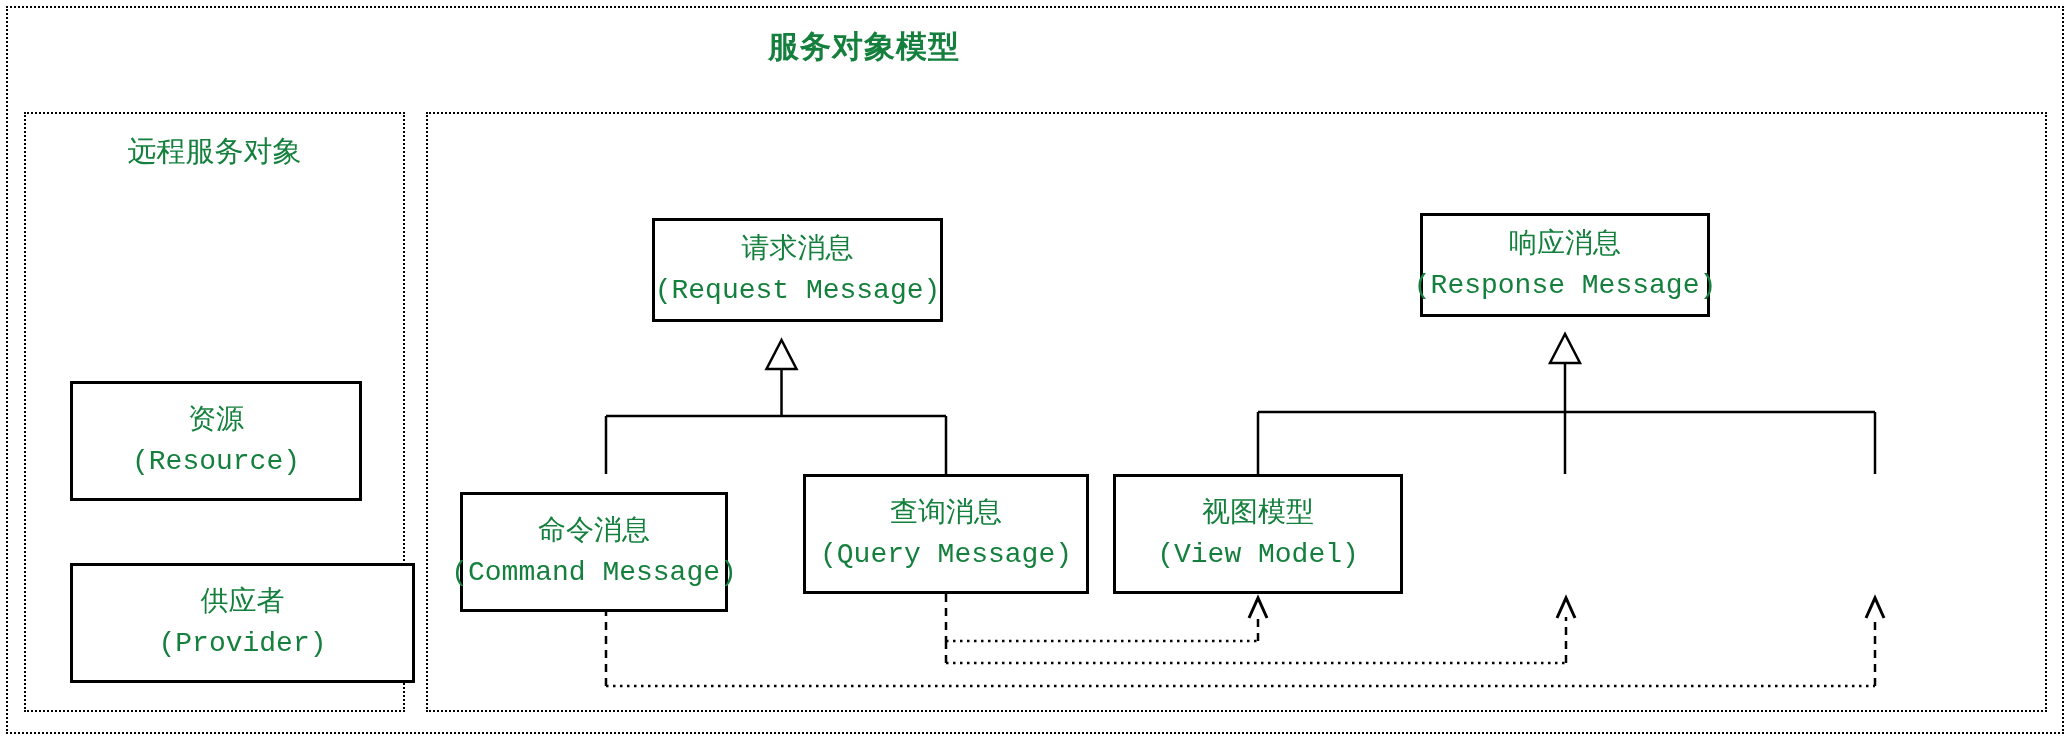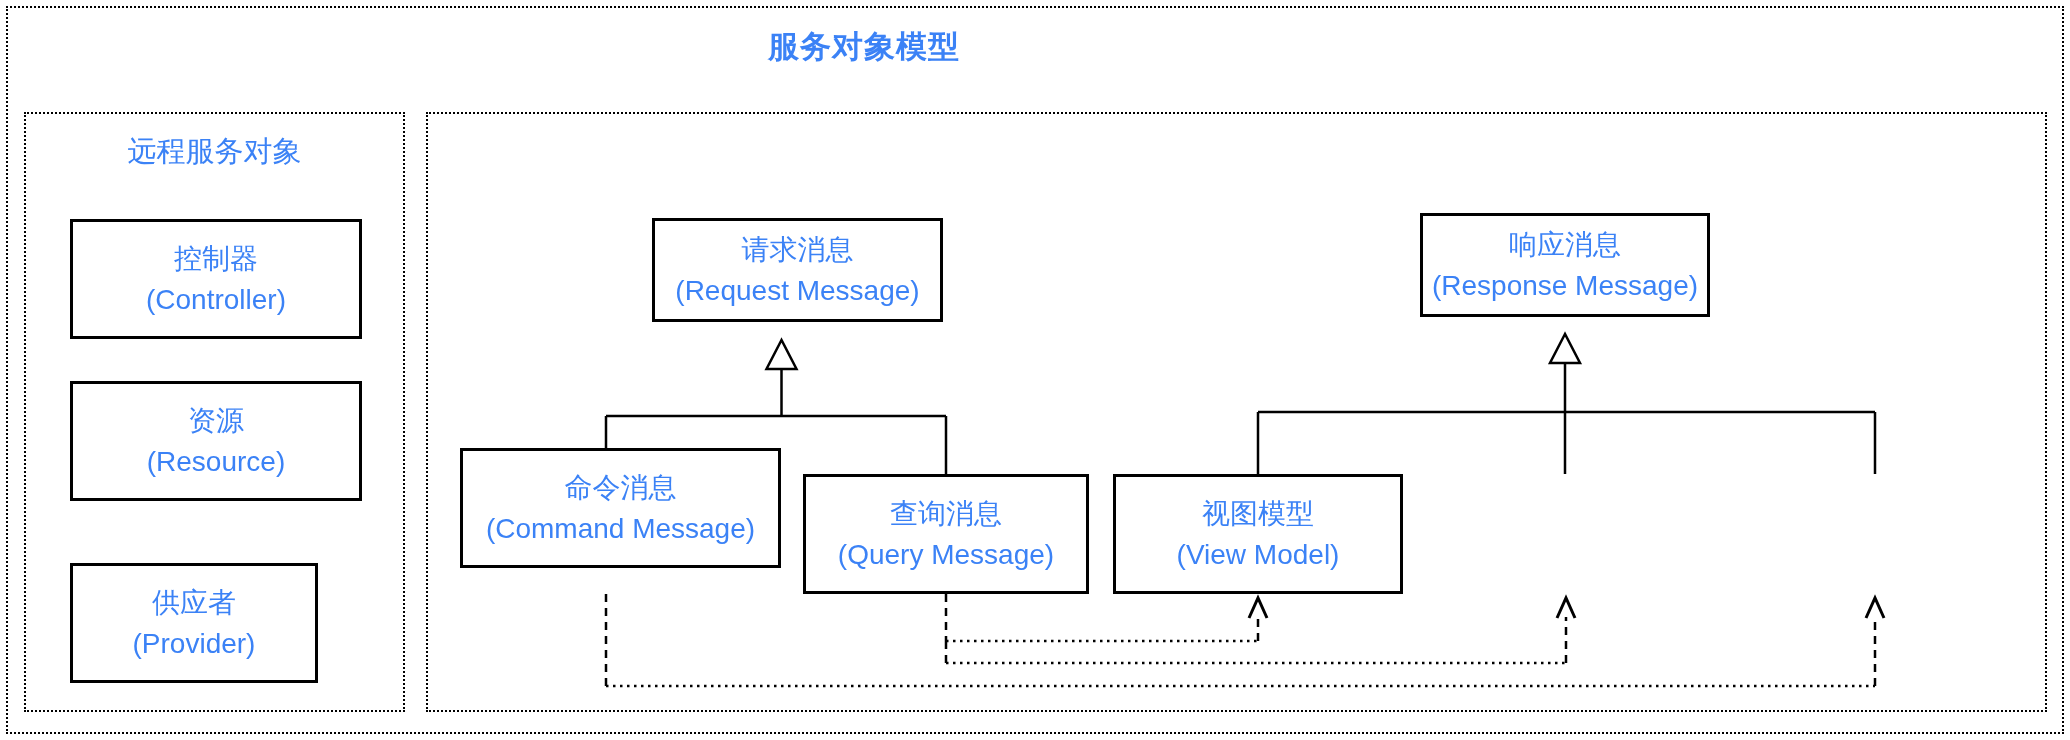--- a/index.html
+++ b/index.html
@@ -5,22 +5,22 @@
   html, body {
     margin: 0;
     padding: 0;
     background: #ffffff;
   }
   .stage {
     position: relative;
     width: 2070px;
     height: 740px;
     background: #ffffff;
-    font-family: Liberation Sans, sans-serif;
-    color: #3b82f6;
+    font-family: Liberation Mono, monospace;
+    color: #15803d;
     overflow: hidden;
   }
   .outer-border {
     position: absolute;
     left: 6px; top: 6px;
     width: 2054px; height: 724px;
     border: 2px dotted #000000;
   }
   .diagram-title {
     position: absolute;
@@ -118,43 +118,39 @@
     </g>
 
     <g stroke="#000000" fill="none">
       <path stroke-width="2.5" stroke-dasharray="8 6" d="M606,594 V686"></path>
       <path stroke-width="2.5" stroke-dasharray="2.5 4.5" d="M606,686 H1875"></path>
       <path stroke-width="2.5" stroke-dasharray="8 6" d="M1875,686 V617"></path>
       <path stroke-width="3" d="M1866,618 L1875,598 L1884,618"></path>
     </g>
   </svg>
 
-  <div class="node" style="left:70px;top:219px;width:292px;height:120px">
-    <div>控制器</div>
-    <div>(Controller)</div>
-  </div>
   <div class="node" style="left:70px;top:381px;width:292px;height:120px">
     <div>资源</div>
     <div>(Resource)</div>
   </div>
-  <div class="node" style="left:70px;top:563px;width:248px;height:120px">
+  <div class="node" style="left:70px;top:563px;width:345px;height:120px">
     <div>供应者</div>
     <div>(Provider)</div>
   </div>
 
   <div class="node" style="left:652px;top:218px;width:291px;height:104px">
     <div>请求消息</div>
     <div>(Request Message)</div>
   </div>
   <div class="node" style="left:1420px;top:213px;width:290px;height:104px">
     <div>响应消息</div>
     <div>(Response Message)</div>
   </div>
 
-  <div class="node" style="left:460px;top:448px;width:321px;height:120px">
+  <div class="node" style="left:460px;top:492px;width:268px;height:120px">
     <div>命令消息</div>
     <div>(Command Message)</div>
   </div>
   <div class="node" style="left:803px;top:474px;width:286px;height:120px">
     <div>查询消息</div>
     <div>(Query Message)</div>
   </div>
   <div class="node" style="left:1113px;top:474px;width:290px;height:120px">
     <div>视图模型</div>
     <div>(View Model)</div>

